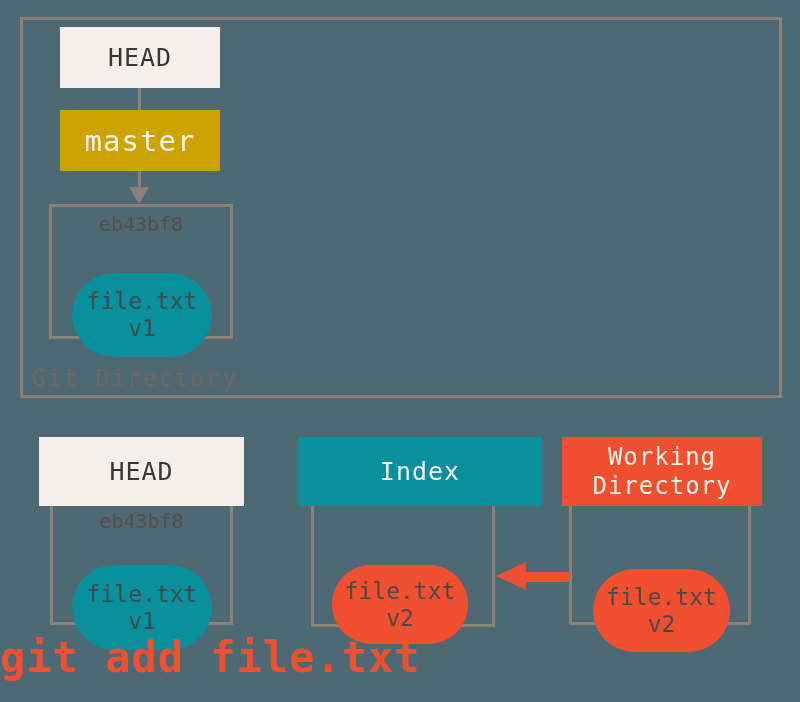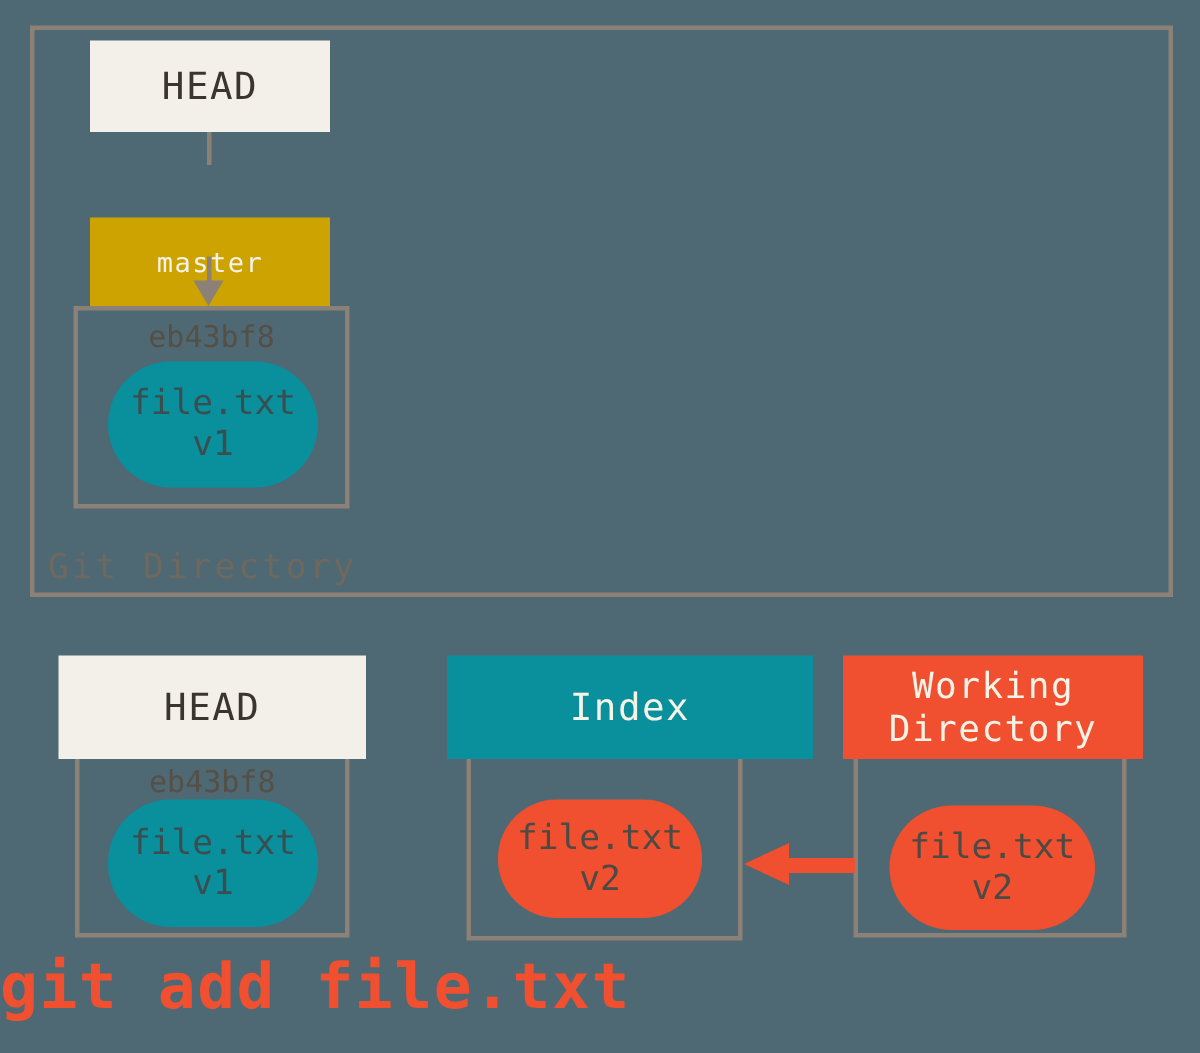--- a/index.html
+++ b/index.html
@@ -44,21 +44,21 @@
     font-size: 25px; letter-spacing: 1px;
   }
   .line-head-master {
     left: 138px; top: 88px; width: 3px; height: 22px;
     background: var(--border);
   }
   .master-box {
     left: 60px; top: 110px; width: 160px; height: 61px;
     background: var(--gold);
     color: var(--light_text);
-    font-size: 18px; letter-spacing: 1px; margin-top: 35px;
+    font-size: 29px; letter-spacing: 1px;
   }
   .line-master-commit {
     left: 138px; top: 171px; width: 3px; height: 17px;
     background: var(--border);
   }
   .arrowhead-down {
     left: 129px; top: 187px; width: 0; height: 0;
     border-left: 10px solid transparent;
     border-right: 10px solid transparent;
     border-top: 17px solid var(--border);
@@ -70,20 +70,21 @@
   .commit-id-top {
     left: 49px; top: 212px; width: 184px;
     text-align: center; font-size: 20px;
     color: var(--muted_label);
   }
   .pill {
     border-radius: 42px;
     flex-direction: column;
     font-size: 23px; line-height: 27px;
     text-align: center;
+    margin-top: 32px;
   }
   .pill-teal { background: var(--teal); color: var(--teal_pill_text); }
   .pill-red  { background: var(--red);  color: var(--red_pill_text); }
   .pill-top       { left: 72px;  top: 241px; width: 140px; height: 84px; }
 
   
   .outline-box { border: 3px solid var(--border); }
   .head-outline  { left: 50px;  top: 497px; width: 183px; height: 128px; }
   .index-outline { left: 311px; top: 497px; width: 184px; height: 130px; }
   .wd-outline    { left: 569px; top: 497px; width: 182px; height: 128px; }

